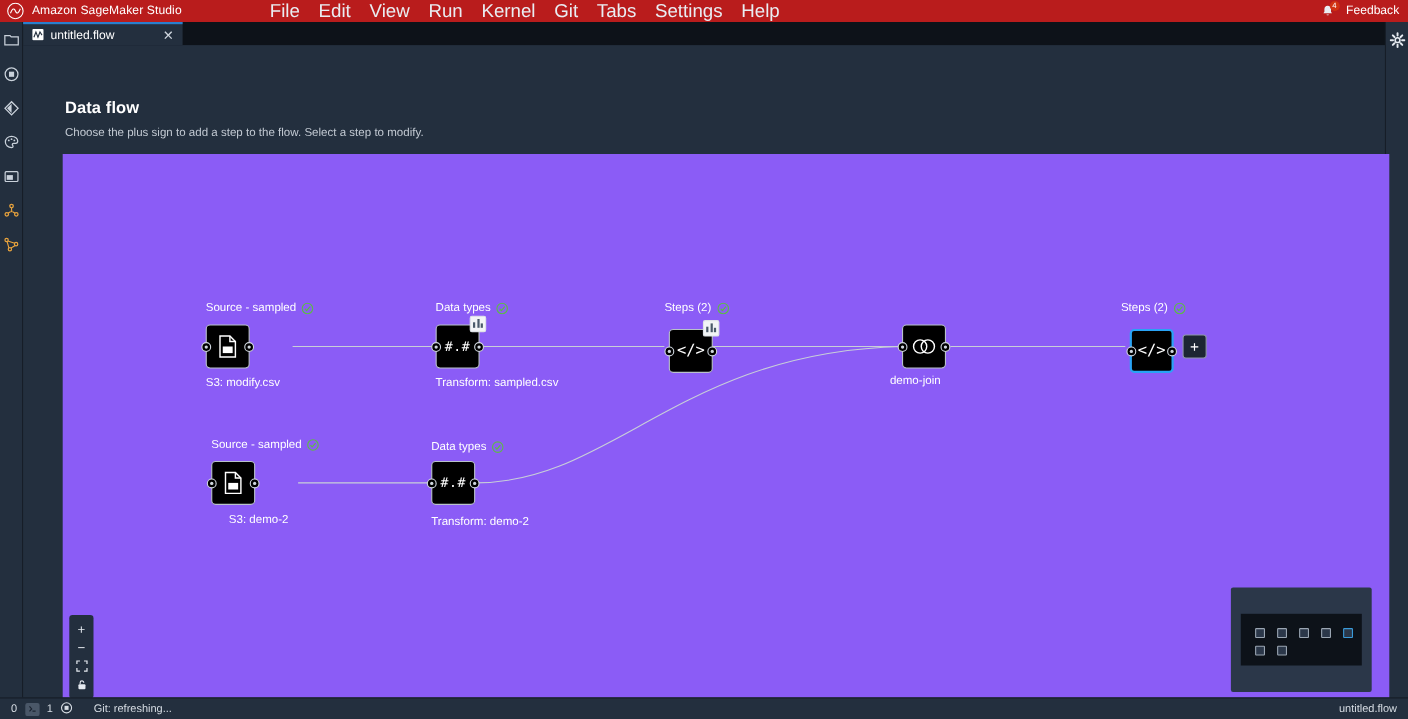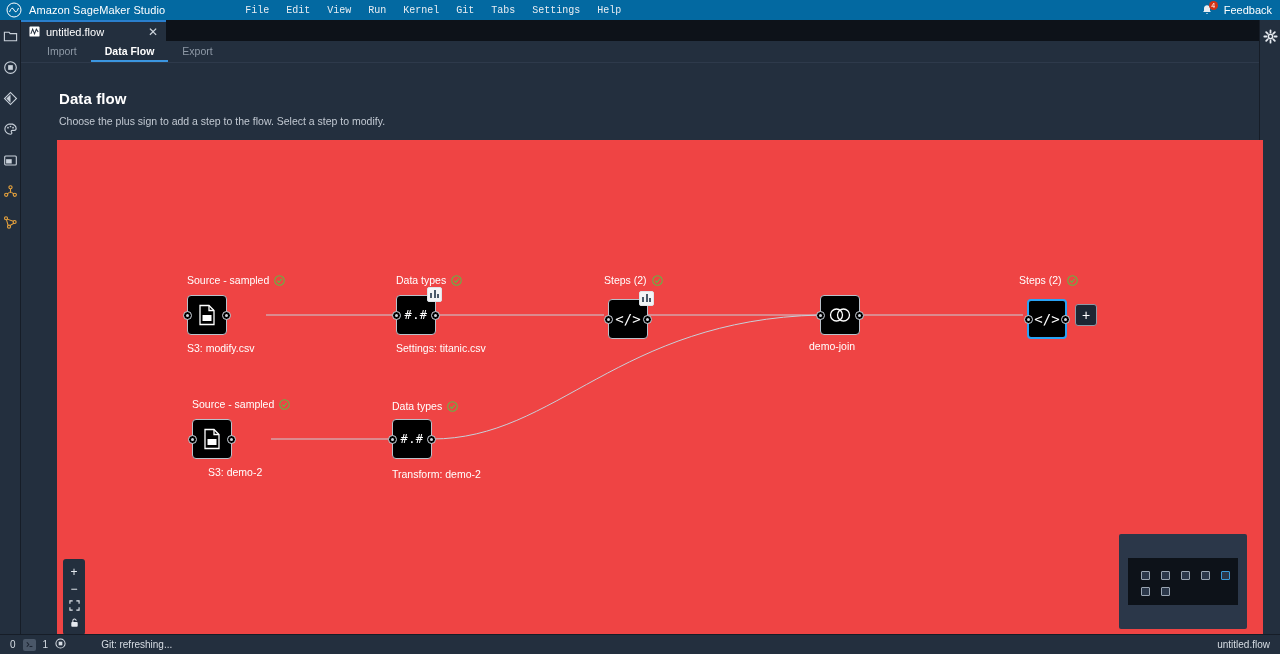--- a/index.html
+++ b/index.html
@@ -8,31 +8,31 @@
     background: #1b2330;
     font-family: "Liberation Sans", sans-serif;
     overflow: hidden;
     -webkit-font-smoothing: antialiased;
   }
   .app { position: relative; width: 1280px; height: 654px; }
 
   
   .menubar {
     position: absolute; top: 0; left: 0; width: 1280px; height: 20px;
-    background: #0369a1;
+    background: #b91c1c;
     display: flex; align-items: center;
     font-size: 11px; color: #e9edf2;
   }
   .brand-logo {
     width: 16px; height: 16px; margin-left: 6px; margin-right: 7px;
     flex: 0 0 auto;
   }
   .brand-name { font-size: 11px; color: #ffffff; letter-spacing: .1px; }
   .menu-items { display: flex; margin-left: 80px; gap: 17px; }
-  .menu-item { font-size: 10px; color: #e9edf2; cursor: default; font-family: Liberation Mono, monospace; }
+  .menu-item { font-size: 17px; color: #e9edf2; cursor: default; }
   .menubar-right {
     position: absolute; right: 8px; top: 0; height: 20px;
     display: flex; align-items: center; gap: 10px;
   }
   .bell-wrap { position: relative; width: 14px; height: 14px; }
   .badge {
     position: absolute; right: -4px; top: -2px;
     background: #d13212; color: #fff;
     font-size: 7px; line-height: 9px;
     min-width: 9px; height: 9px; border-radius: 5px;
@@ -102,21 +102,21 @@
 
   
   .panel-header { position: absolute; left: 38px; top: 70px; }
   .page-title { font-size: 15px; font-weight: bold; color: #ffffff; letter-spacing: .1px; }
   .page-sub { font-size: 10.5px; color: #c2c9d2; margin-top: 8px; }
 
   
   .canvas {
     position: absolute; left: 36px; top: 120px;
     width: 1206px; height: 505px;
-    background: #ef4444;
+    background: #8b5cf6;
     overflow: hidden;
   }
   .canvas-svg { position: absolute; left: 0; top: 0; }
 
   
   .node {
     position: absolute;
     width: 40px; height: 40px;
     border: 1px solid #b9c1ca;
     border-radius: 4px;
@@ -222,21 +222,21 @@
     display: flex; align-items: center;
     font-size: 10px; color: #d7dde4;
     border-top: 1px solid #161d27;
   }
   .sb-left { display: flex; align-items: center; gap: 7px; padding-left: 10px; }
   .sb-chip {
     background: #4a5768; border-radius: 2px; padding: 0 2px;
     display: flex; align-items: center; height: 12px;
   }
   .sb-right { position: absolute; right: 10px; font-size: 10px; color: #d7dde4; }
-  .sb-git { margin-left: 28px; }
+  .sb-git { margin-left: 12px; }
 </style>
 </head>
 <body>
 
 <div class="app">
 
   <div class="menubar">
     <svg class="brand-logo" viewBox="0 0 16 16">
       <circle cx="8" cy="8" r="7" fill="none" stroke="#ffffff" stroke-width="1"></circle>
       <path d="M3.5 10 Q6 3.5 8 8 Q10 12.5 12.5 6" fill="none" stroke="#ffffff" stroke-width="1"></path>
@@ -315,25 +315,20 @@
       <div class="doc-tab">
         <svg class="tab-file-icon" viewBox="0 0 12 12">
           <rect x="0.5" y="0.5" width="11" height="11" rx="1" fill="#ffffff"></rect>
           <path d="M2 8.6 L4 3.4 L6 8.6 L8 3.4 L10 6.5" fill="none" stroke="#232f3e" stroke-width="1.1"></path>
         </svg>
         <span class="tab-label">untitled.flow</span>
         <span class="tab-close">✕</span>
       </div>
     </div>
 
-    <div class="subtabs">
-      <div class="subtab">Import</div>
-      <div class="subtab active">Data Flow</div>
-      <div class="subtab">Export</div>
-    </div>
 
     <div class="panel-header">
       <div class="page-title">Data flow</div>
       <div class="page-sub">Choose the plus sign to add a step to the flow. Select a step to modify.</div>
     </div>
 
     <div class="canvas">
 
       <svg class="canvas-svg" width="1206" height="505">
         <g stroke="#c8cfd8" stroke-width="1" fill="none">
@@ -385,21 +380,21 @@
         <span class="port right">
             <i class="port-dot"></i>
           </span>
         <span class="node-hash">#.#</span>
         <span class="chart-badge">
           <i style="height:5px"></i>
             <i style="height:8px"></i>
             <i style="height:4px"></i>
         </span>
       </div>
-      <div class="node-caption" style="left:339px; top:202px;">Settings: titanic.csv</div>
+      <div class="node-caption" style="left:339px; top:202px;">Transform: sampled.csv</div>
 
       <div class="node-title" style="left:547px; top:134px;text-align:right;">
         <span>Steps (2)</span>
         <svg class="chk" viewBox="0 0 12 12">
           <circle cx="6" cy="6" r="5.2" fill="none" stroke="#5dbb46" stroke-width="1.1"></circle>
           <path d="M3.5 6.2 L5.2 8 L8.6 4.1" fill="none" stroke="#5dbb46" stroke-width="1.2"></path>
         </svg>
       </div>
       <div class="node stacked" style="left:551px; top:159px;">
         <span class="port left">

